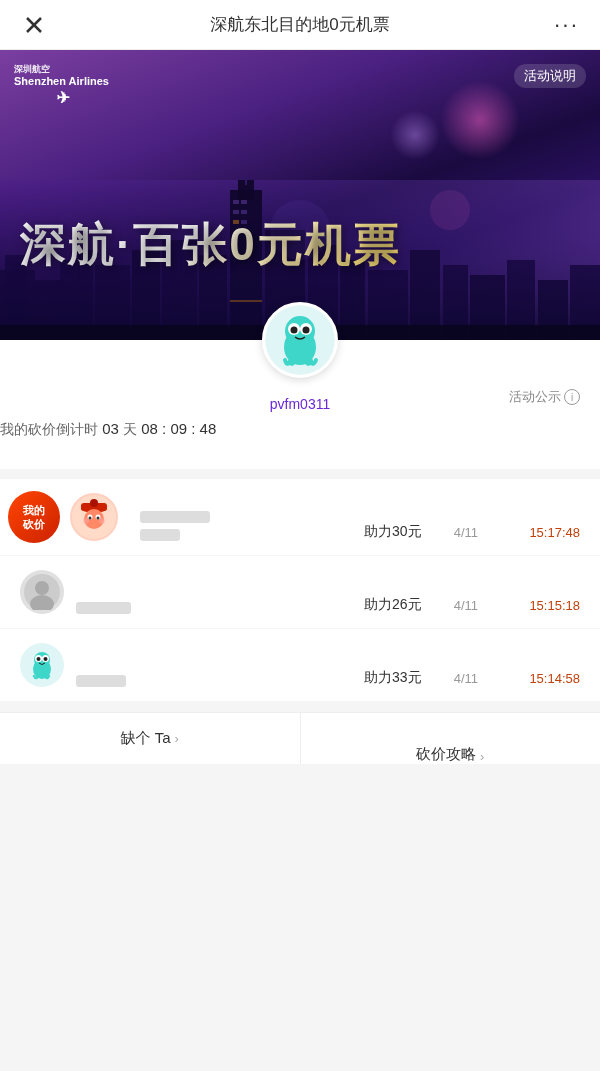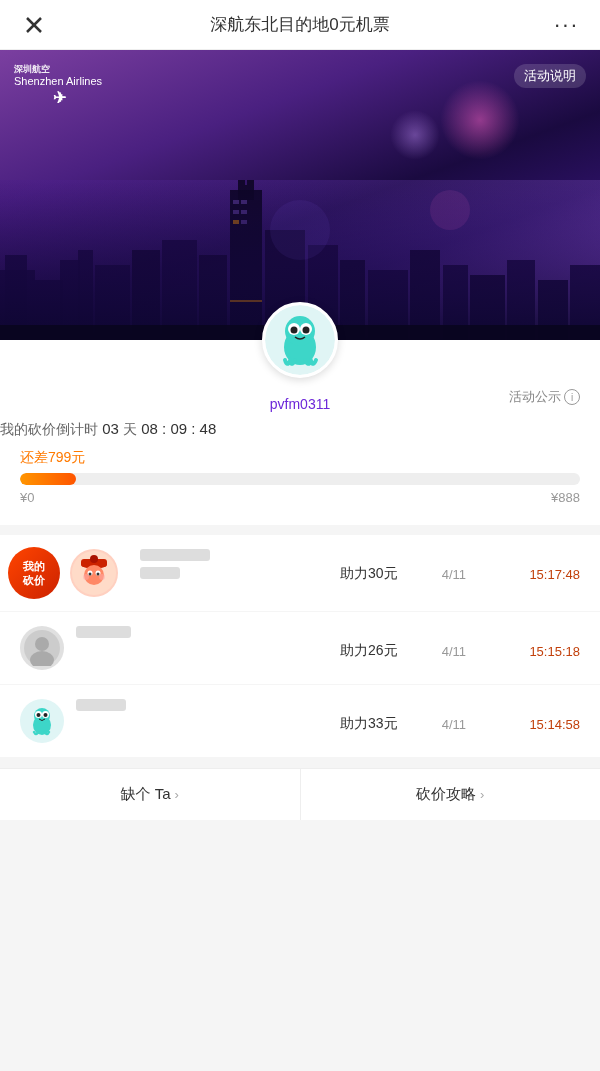--- a/index.html
+++ b/index.html
@@ -61,21 +61,21 @@
       top: 14px;
       left: 14px;
       color: #fff;
       font-size: 11px;
       font-weight: bold;
       display: flex;
       flex-direction: column;
       line-height: 1.2;
     }
     .banner-logo-line1 { font-size: 9px; opacity: 0.9; }
-    .banner-logo-line2 { font-size: 11px; font-weight: normal; }
+    .banner-logo-line2 { font-size: 11px; font-weight: bold; }
     .banner-logo-plane { font-size: 16px; margin-left: 4px; }
     .banner-logo-wrapper {
       display: flex;
       align-items: center;
       flex-direction: column;
     }
     .banner-activity-link {
       position: absolute;
       top: 14px;
       right: 14px;
@@ -264,21 +264,21 @@
     }
     .friends-header-right {
       font-size: 16px;
       font-weight: 600;
       color: #333;
     }
 
     
     .friend-item {
       display: flex;
-      align-items: flex-start;
+      align-items: flex-end;
       padding: 14px 20px;
       border-bottom: 1px solid #f5f5f5;
       position: relative;
     }
     .friend-avatar {
       width: 44px;
       height: 44px;
       border-radius: 50%;
       background: #ddd;
       flex-shrink: 0;
@@ -295,21 +295,21 @@
       gap: 6px;
     }
     .friend-name-bar {
       height: 12px;
       background: #ddd;
       border-radius: 3px;
     }
     .friend-info-right {
       display: flex;
       align-items: center;
-      gap: 44px;
+      gap: 32px;
       margin-left: auto;
       margin-top: 16px;
     }
     .friend-amount {
       font-size: 14px;
       color: #333;
     }
     .friend-date {
       font-size: 13px;
       color: #999;
@@ -359,21 +359,21 @@
       gap: 4px;
       font-size: 15px;
       color: #333;
       border-right: 1px solid #eee;
       height: 100%;
       cursor: pointer;
     }
     .bottom-bar-right {
       flex: 1;
       display: flex;
-      align-items: center;
+      align-items: flex-end;
       justify-content: center;
       gap: 4px;
       font-size: 15px;
       color: #333;
       height: 100%;
       cursor: pointer;
     }
     .chevron-right {
       font-size: 13px;
       color: #aaa;
@@ -488,20 +488,23 @@
       <div>
         <div class="banner-logo-line1">深圳航空</div>
         <div class="banner-logo-line2">Shenzhen Airlines</div>
       </div>
       <div class="banner-logo-plane">✈</div>
     </div>
   </div>
 
   <div class="banner-activity-link">活动说明</div>
 
+  <div class="banner-main-text">
+    <div class="banner-main-text-cn">深航·百张0元机票</div>
+  </div>
 </div>
 
 <div class="main-card">
 
   <div class="avatar-section">
     <div class="avatar-circle">
 
       <svg width="70" height="70" viewBox="0 0 70 70" xmlns="http://www.w3.org/2000/svg">
         <circle cx="35" cy="35" r="35" fill="#e0f5f5"></circle>
 
@@ -533,30 +536,20 @@
     <span>pvfm0311</span>
   </div>
 
   <div class="countdown-row">
     <span class="countdown-label">我的砍价倒计时</span>
     <span class="countdown-time">03</span>
     <span class="countdown-label">天</span>
     <span class="countdown-time">08 : 09 : 48</span>
   </div>
 
-  <div class="progress-area">
-    <div class="progress-label">还差799元</div>
-    <div class="progress-bar-bg">
-      <div class="progress-bar-fill" style="width: 10%"></div>
-    </div>
-    <div class="progress-endpoints">
-      <span>¥0</span>
-      <span>¥888</span>
-    </div>
-  </div>
 
 
 </div>
 
 <div class="friends-card">
 
   <div class="friend-item friend-item-first" style="position:relative; padding-left: 8px;">
 
     <div class="my-badge">
       <span>我的</span>

